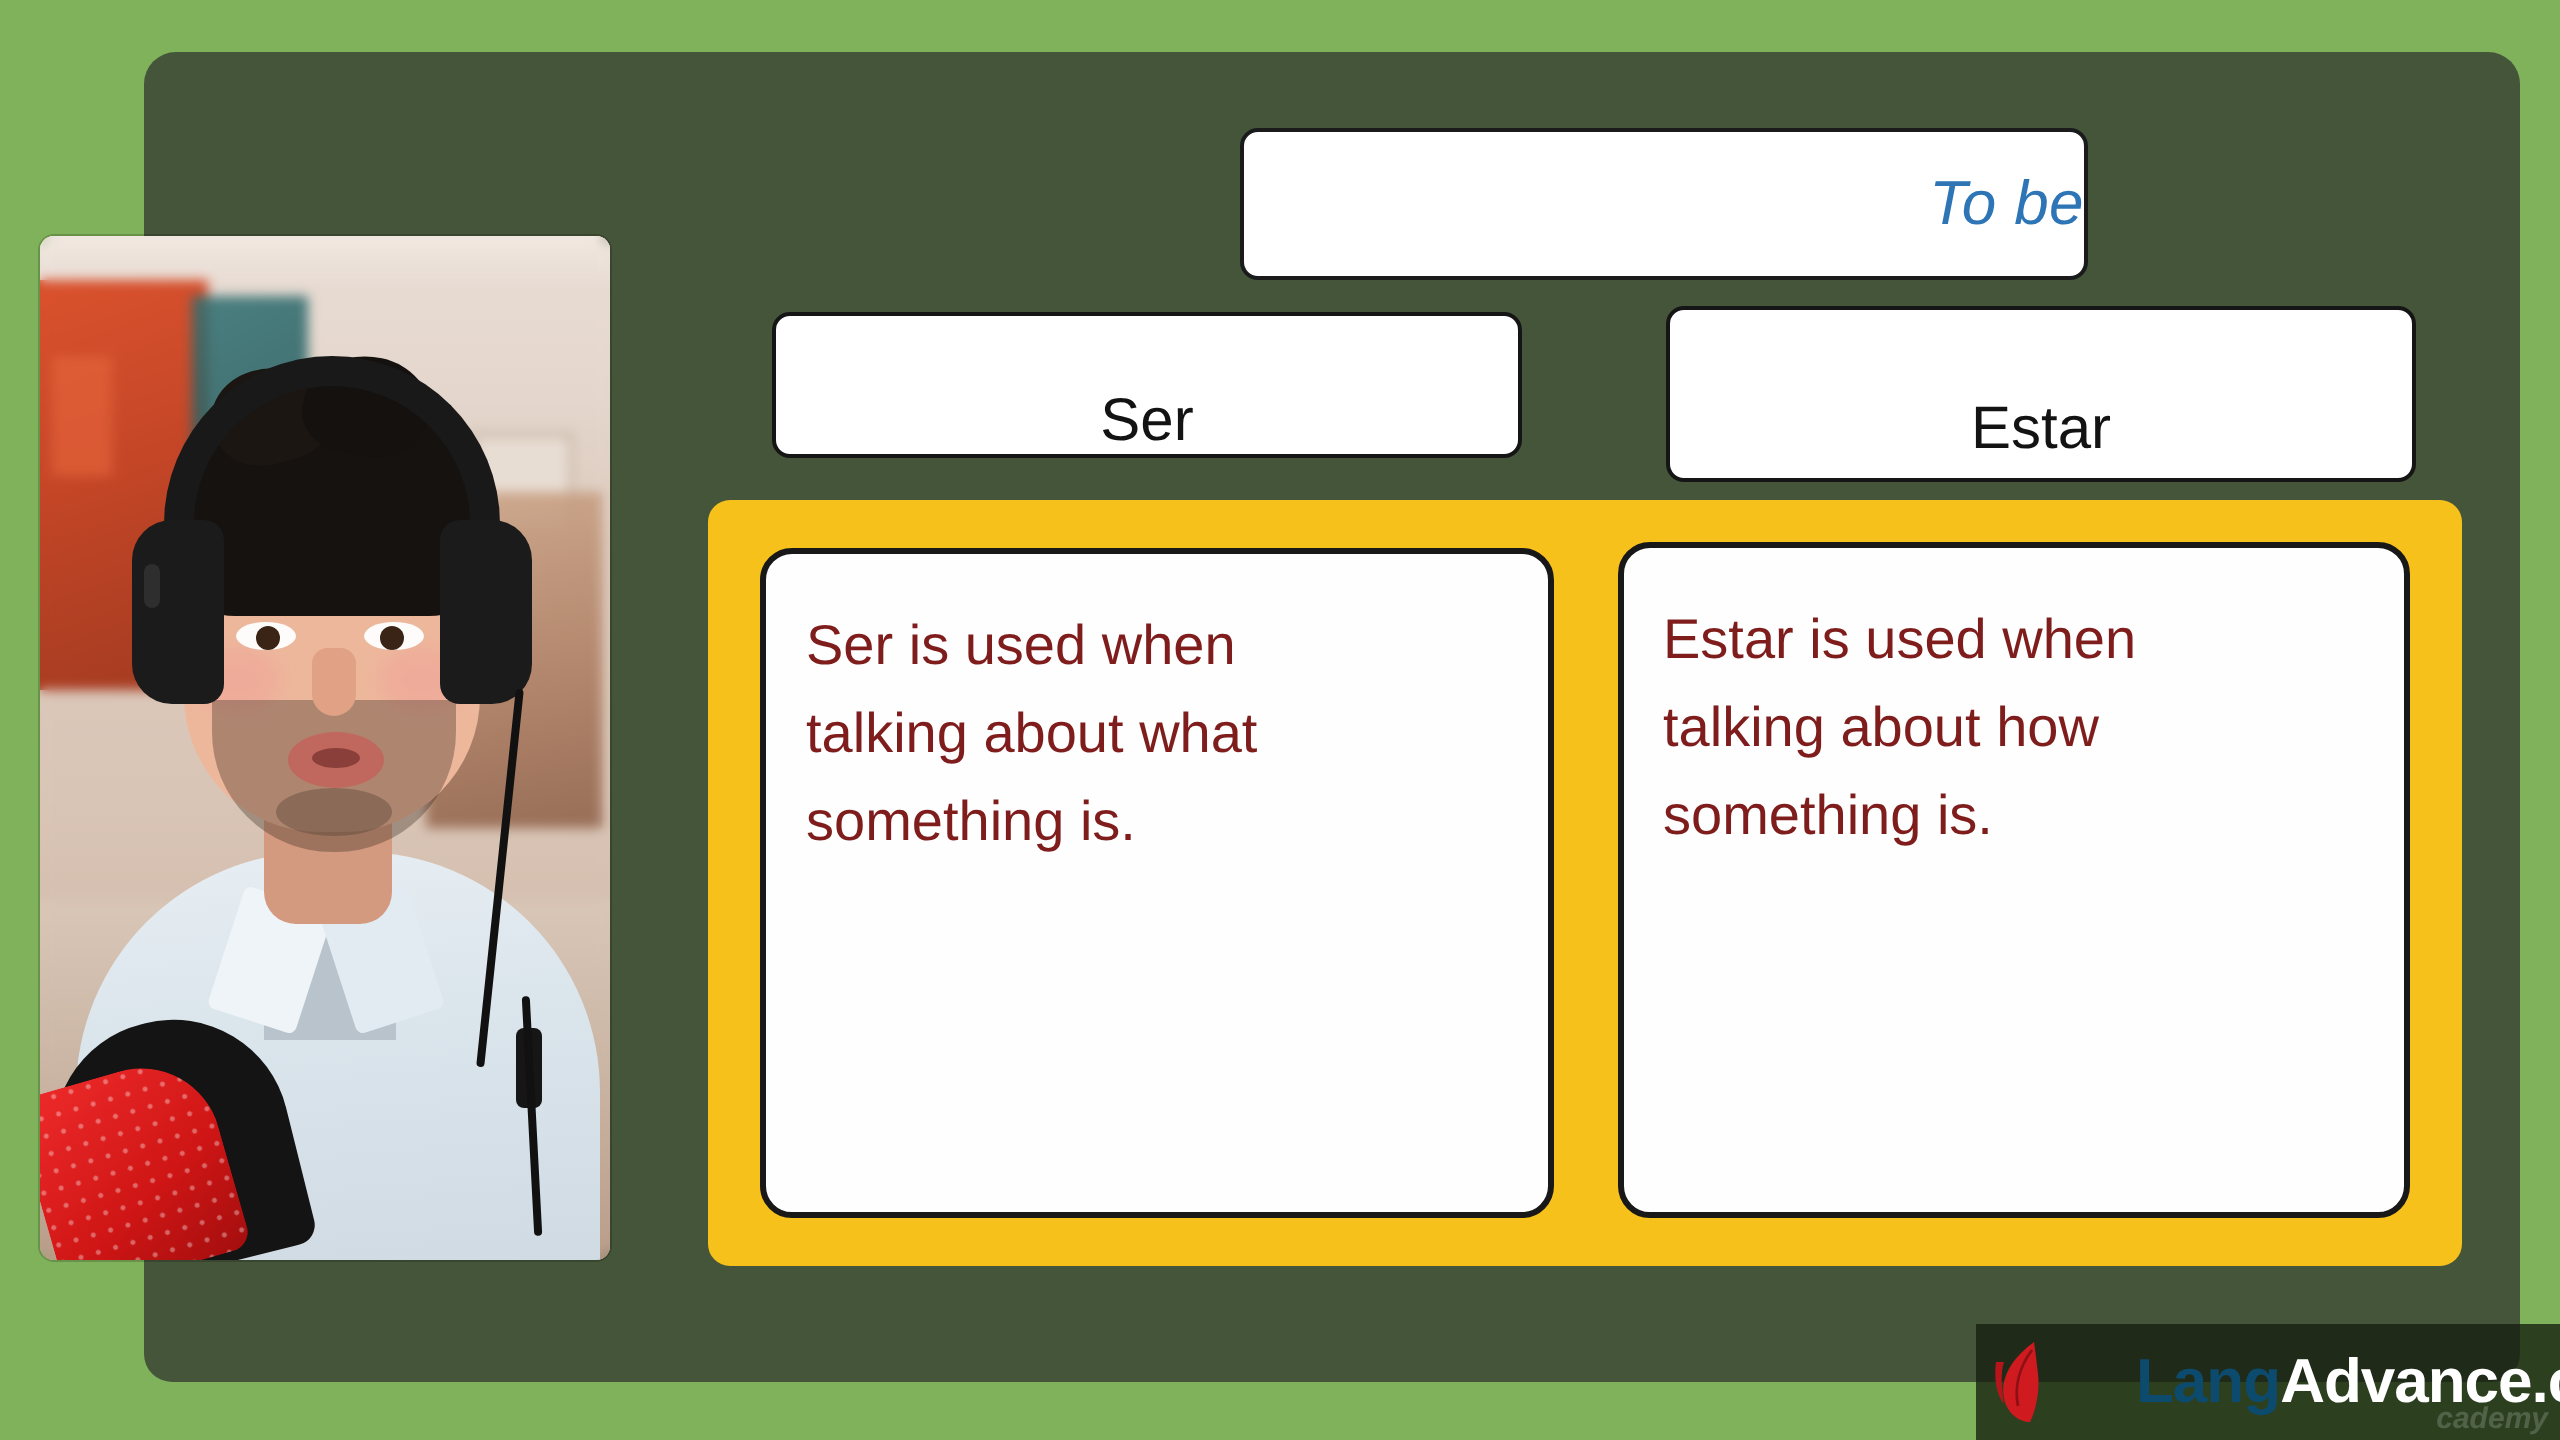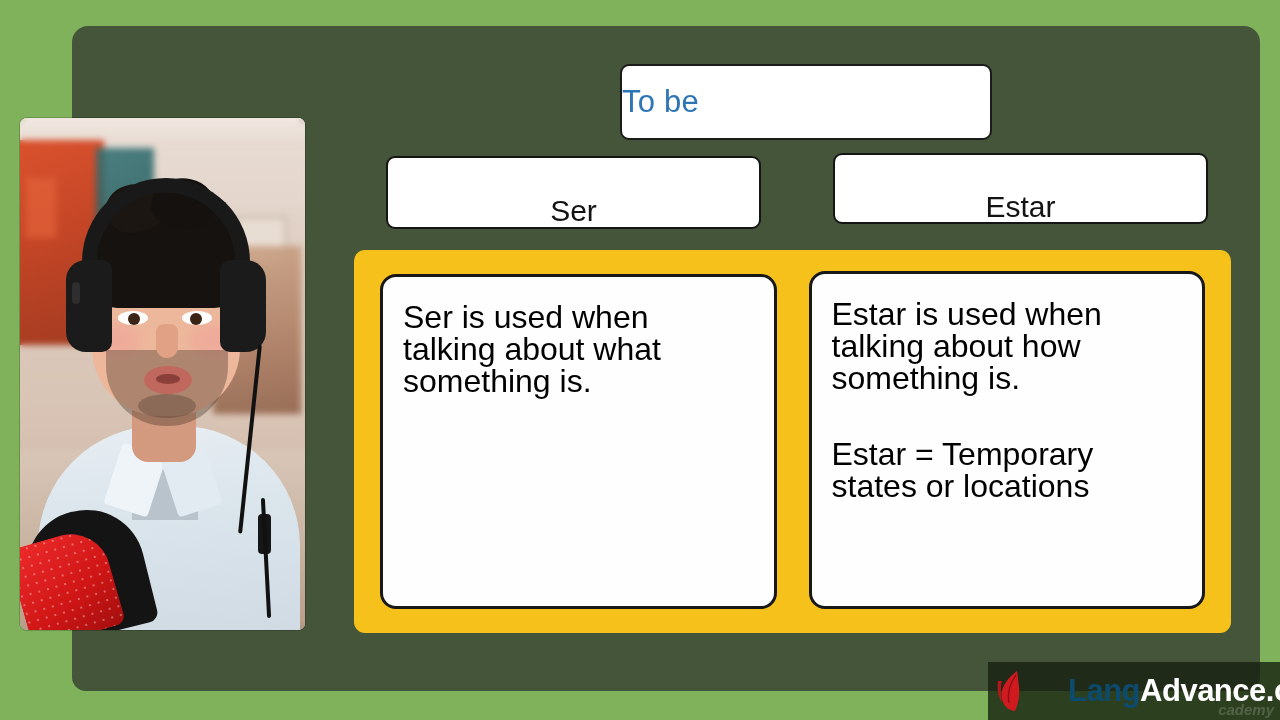--- a/index.html
+++ b/index.html
@@ -211,42 +211,42 @@
   }
   .mic-ring {
     position:absolute; left:56px; bottom:4px; width:60px; height:52px;
     background:#0d0d0d; border-radius:10px; transform: rotate(-10deg);
   }
 
   
   #title-box {
     position: absolute;
     left: 620px; top: 64px;
-    width: 372px; height: 76px;
+    width: 424px; height: 76px;
     background: #ffffff;
     border: 2px solid #1b1b1b;
     border-radius: 9px;
-    display: flex; align-items: center; justify-content: flex-start;
+    display: flex; align-items: center; justify-content: flex-end; font-style: italic;
   }
   #title-box .title-text {
     color: #2e75b6;
     font-size: 31px;
     letter-spacing: .2px;
   }
 
   
   .head-box {
     position: absolute;
     background: #ffffff;
     border: 2px solid #151515;
     border-radius: 9px;
     display: flex; align-items: center; justify-content: center;
   }
   #head-ser  { left: 386px; top: 156px; width: 375px; height: 73px; }
-  #head-estar{ left: 833px; top: 153px; width: 375px; height: 71px; }
+  #head-estar{ left: 833px; top: 153px; width: 375px; height: 88px; }
   .head-box .head-text {
     color: #131313;
     font-size: 30px;
     margin-top: 36px;
   }
 
   
   #yellow-panel {
     position: absolute;
     left: 354px; top: 250px;
@@ -263,23 +263,23 @@
     background: #fefefe;
     border: 3px solid #181818;
     border-radius: 16px;
     padding: 24px 20px 20px 20px;
     display: flex;
     flex-direction: column;
   }
   #card-estar { margin-top: -3px; }
 
   .info-line {
-    color: #000000;
-    font-size: 32px;
-    line-height: 32px;
+    color: #7f1d1d;
+    font-size: 28px;
+    line-height: 44px;
     white-space: pre-line;
   }
   .info-gap { height: 44px; }
 
   
   #logo {
     position: absolute;
     right: 0px; bottom: 0px;
     width: 292px; height: 58px;
     background: rgba(20,32,16,0.78);
@@ -377,22 +377,20 @@
 talking about what
 something is.</div>
     <div class="info-gap"></div>
   </div>
 
   <div class="info-card" id="card-estar">
     <div class="info-line">Estar is used when
 talking about how
 something is.</div>
     <div class="info-gap"></div>
-    <div class="info-line">Estar = Temporary
-states or locations</div>
   </div>
 
 </div>
 
 <div id="logo">
   <div id="logo-mark">
     <svg width="34" height="44" viewBox="0 0 34 44" aria-hidden="true">
       <path d="M21 2 C10 10, 4 20, 6 30 C7.5 38, 14 42, 19 42 C22 36, 24 26, 23 18 C22.4 12, 21.6 6, 21 2 Z" fill="#cf1a20"></path>
       <path d="M20 6 C14 14, 11 24, 13 34" stroke="#8d1014" stroke-width="1.4" fill="none"></path>
       <path d="M2 12 C1 20, 2 28, 6 33 C5 26, 4 18, 6 12 Z" fill="#b6161b"></path>

